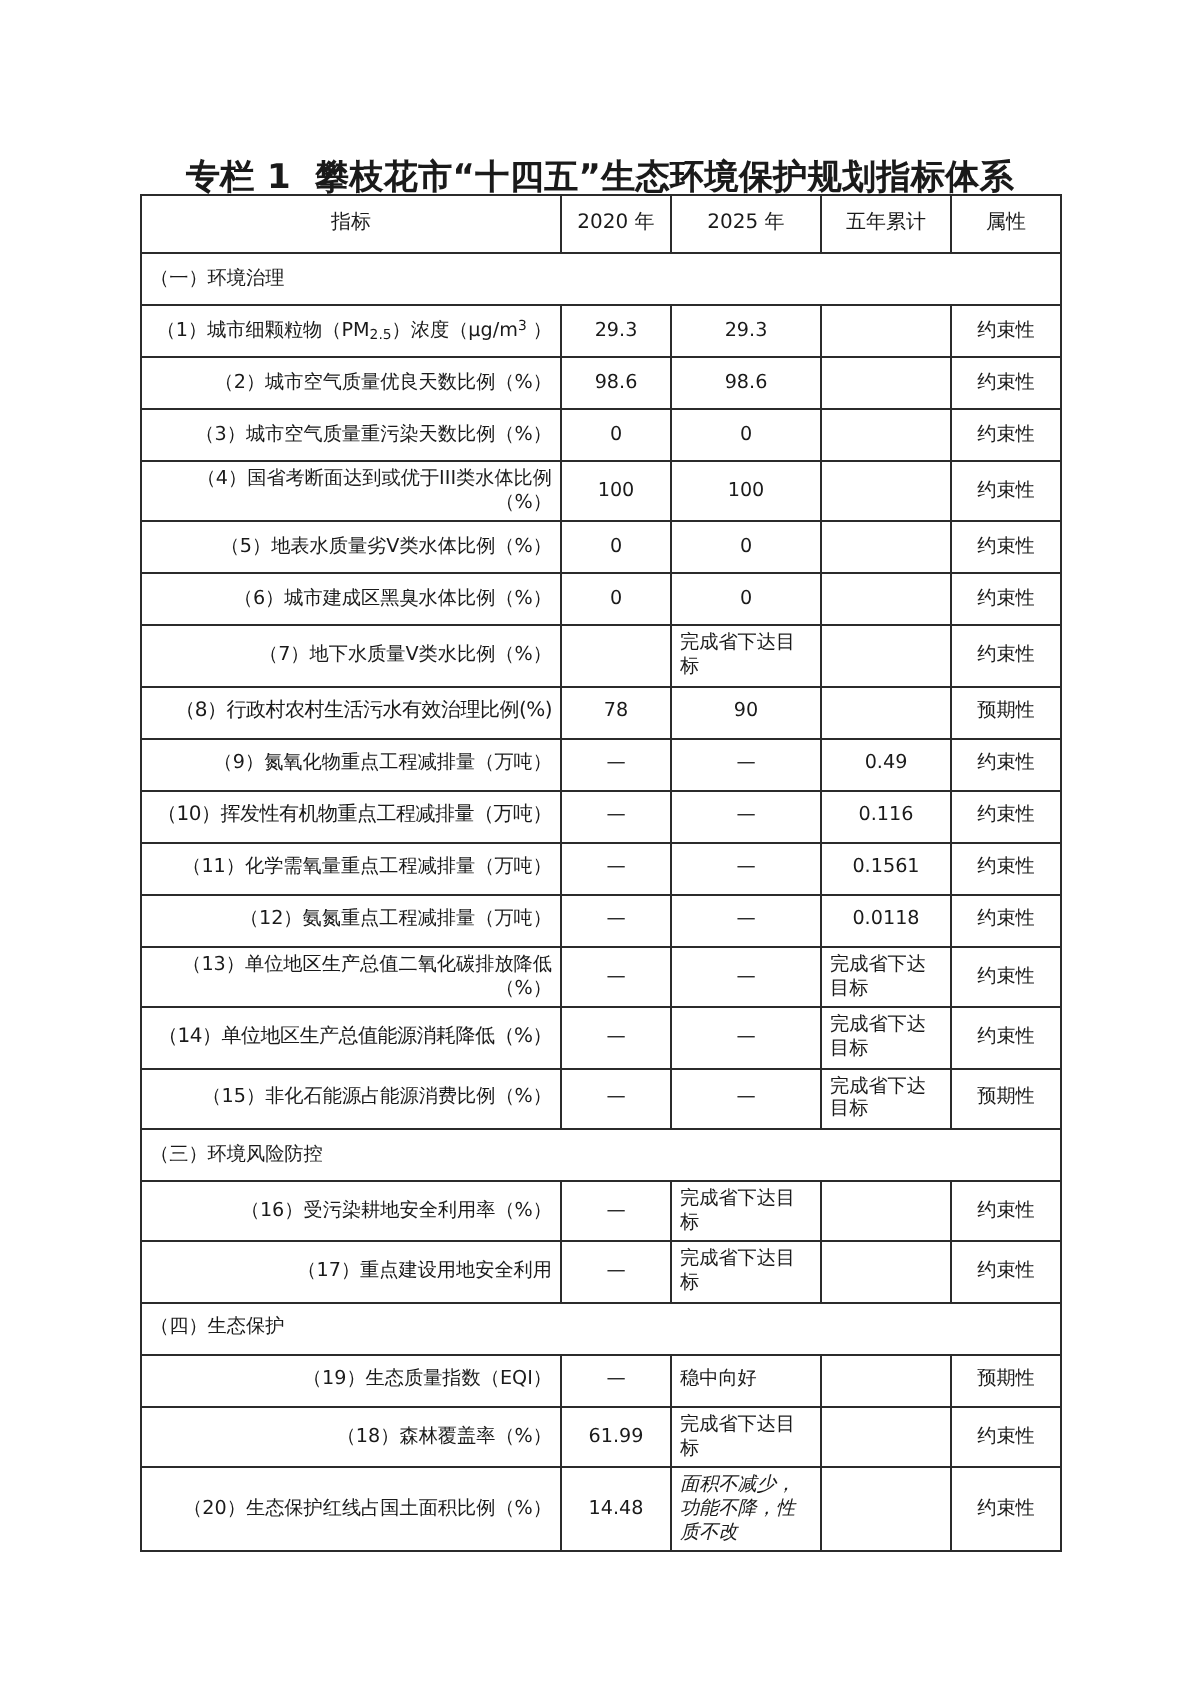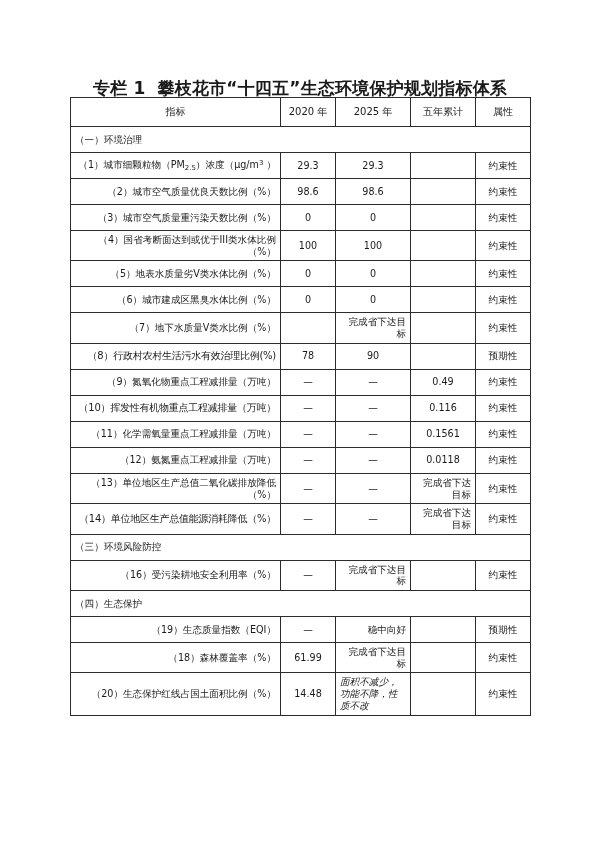--- a/index.html
+++ b/index.html
@@ -74,21 +74,21 @@
     letter-spacing: -0.25px;
     font-size: 10px;
   }
   td.val-cell {
     text-align: center;
     font-weight: bold;
     margin-left: 20px;
   }
   td.val-cell.text-val {
     font-weight: normal;
-    text-align: right;
+    text-align: left;
   }
   td.val-cell.text-val.left-wrap {
     text-align: left;
     font-style: italic;
   }
   td.attr-cell {
     text-align: center;
   }
   tr.section-row td {
     text-align: left;
@@ -227,25 +227,39 @@
           <td class="val-cell text-val">完成省下达目标</td>
           <td class="attr-cell">约束性</td>
         </tr>
         <tr class="data-row">
           <td class="name-cell tight">（14）单位地区生产总值能源消耗降低（%）</td>
           <td class="val-cell">—</td>
           <td class="val-cell">—</td>
           <td class="val-cell text-val">完成省下达目标</td>
           <td class="attr-cell">约束性</td>
         </tr>
+        <tr class="data-row">
+          <td class="name-cell">（15）非化石能源占能源消费比例（%）</td>
+          <td class="val-cell">—</td>
+          <td class="val-cell">—</td>
+          <td class="val-cell text-val">完成省下达目标</td>
+          <td class="attr-cell">预期性</td>
+        </tr>
         <tr class="section-row">
           <td colspan="5">（三）环境风险防控</td>
         </tr>
         <tr class="data-row">
           <td class="name-cell">（16）受污染耕地安全利用率（%）</td>
+          <td class="val-cell">—</td>
+          <td class="val-cell text-val">完成省下达目标</td>
+          <td class="val-cell text-val"></td>
+          <td class="attr-cell">约束性</td>
+        </tr>
+        <tr class="data-row">
+          <td class="name-cell">（17）重点建设用地安全利用</td>
           <td class="val-cell">—</td>
           <td class="val-cell text-val">完成省下达目标</td>
           <td class="val-cell text-val"></td>
           <td class="attr-cell">约束性</td>
         </tr>
         <tr class="section-row">
           <td colspan="5">（四）生态保护</td>
         </tr>
         <tr class="data-row">
           <td class="name-cell">（19）生态质量指数（EQI）</td>

